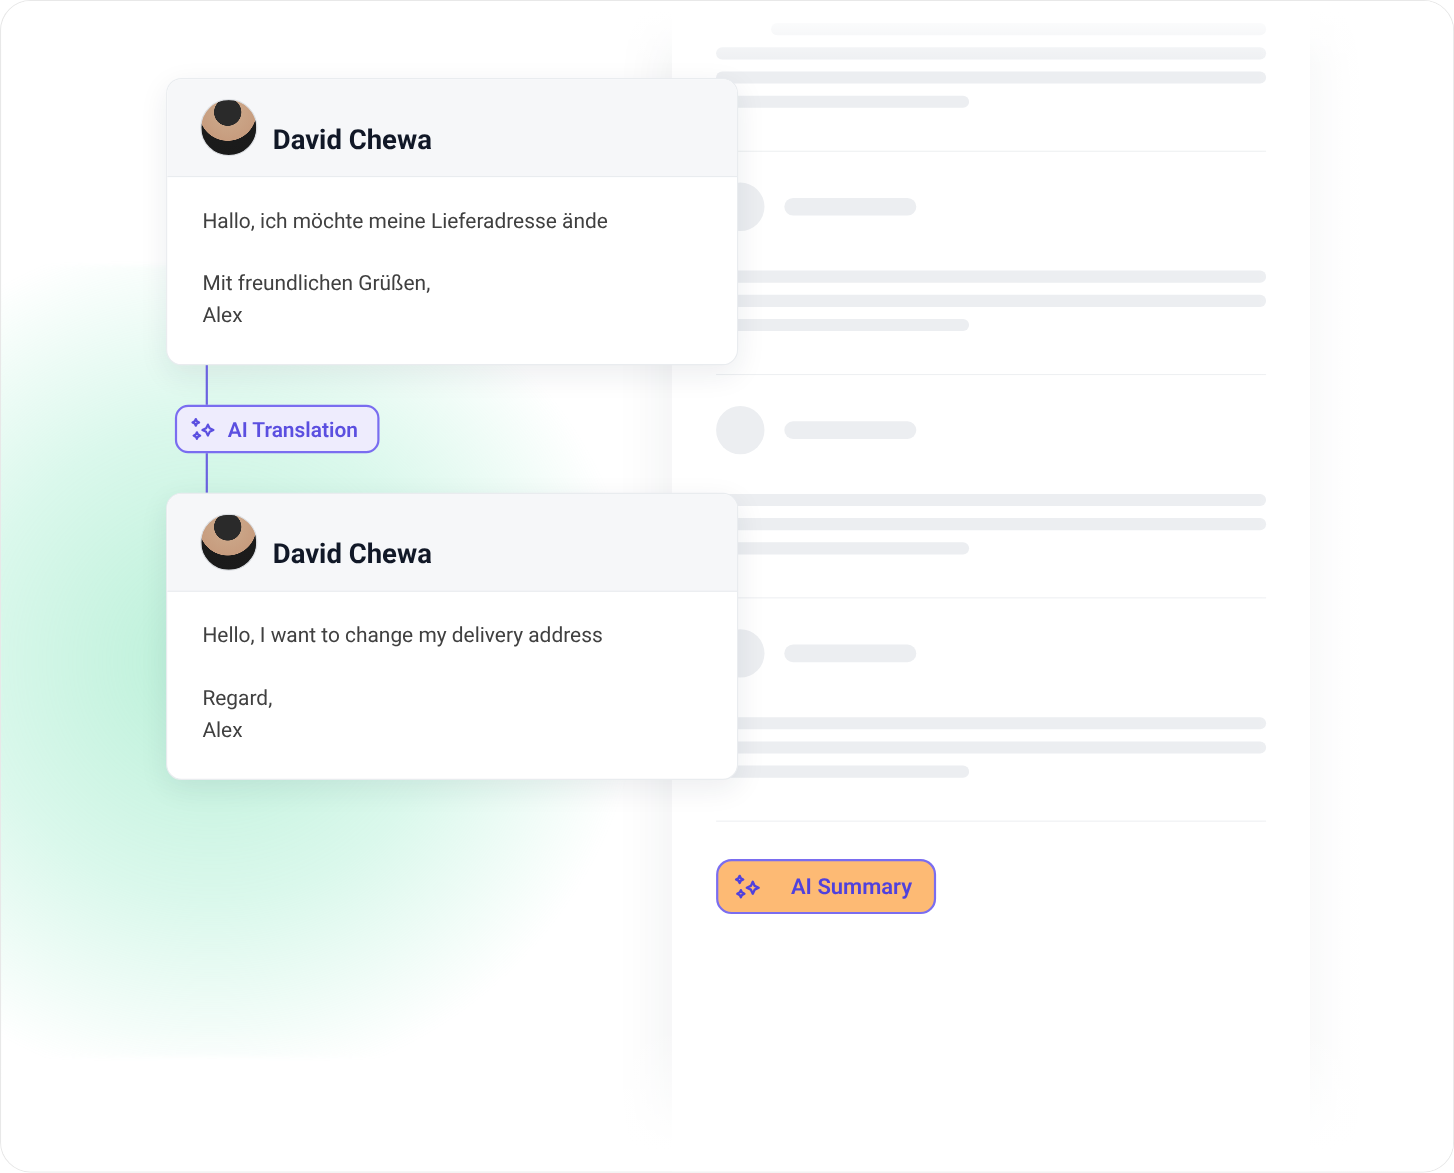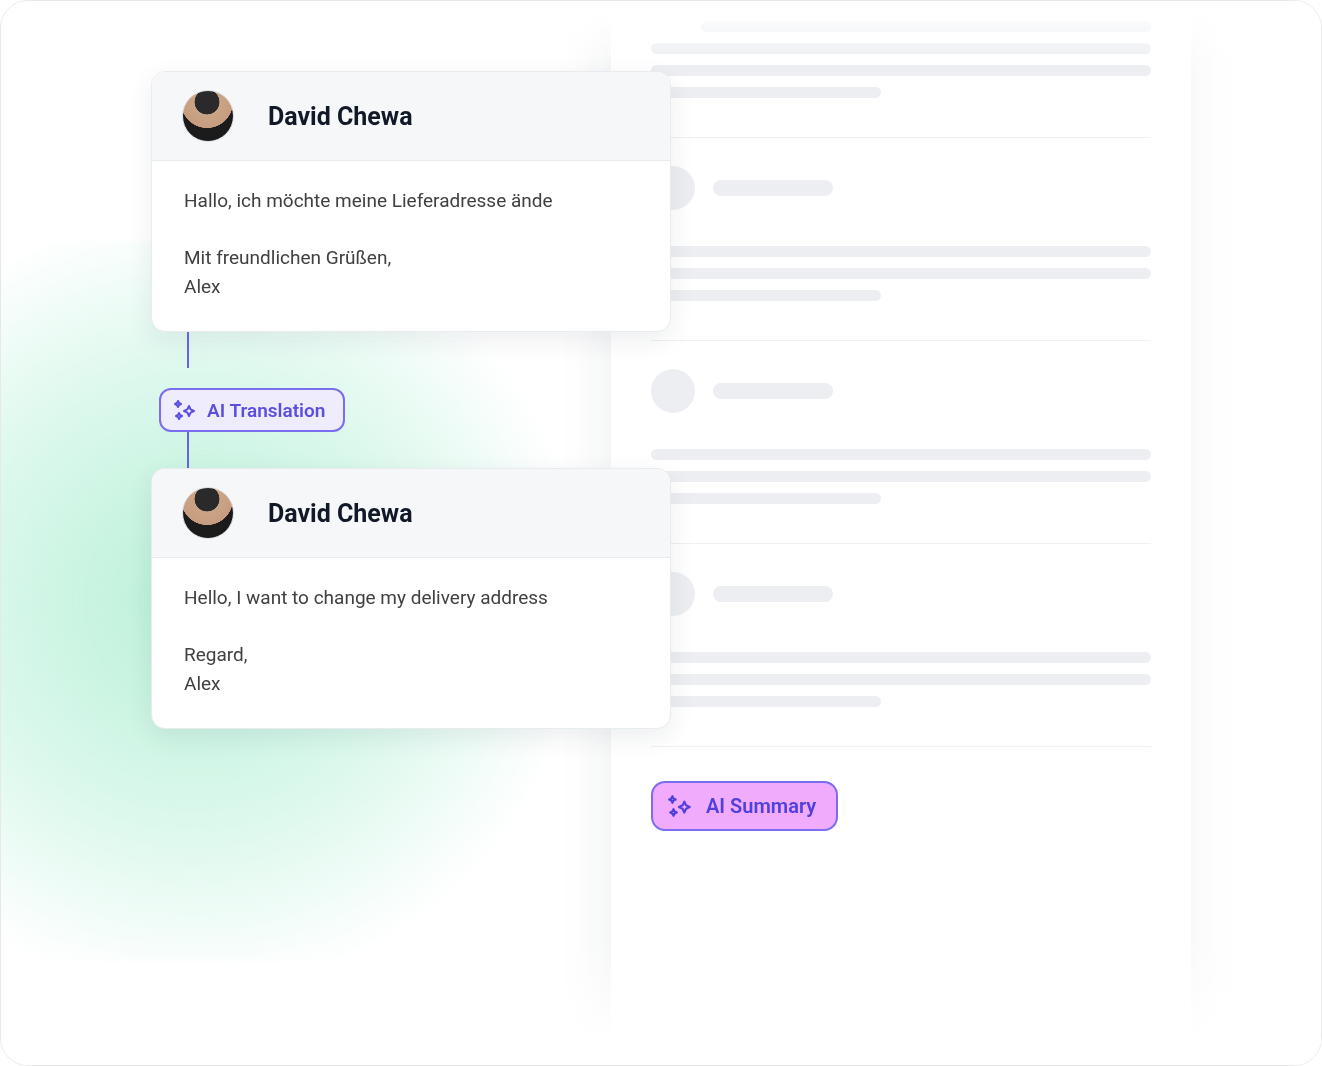--- a/index.html
+++ b/index.html
@@ -33,22 +33,22 @@
   .chat-card {
     background: #fff;
     border: 1px solid #e9ecef;
     border-radius: 14px;
     box-shadow: 0 8px 26px rgba(30,40,60,0.08);
     overflow: hidden;
     width: 100%;
   }
   .chat-header {
     display: flex;
-    align-items: center;
-    gap: 34px;
+    align-items: flex-end;
+    gap: 14px;
     padding: 18px 30px;
     background: #f6f7f9;
     border-bottom: 1px solid #e9ecef;
   }
   .avatar {
     width: 52px;
     height: 52px;
     border-radius: 50%;
     background: radial-gradient(circle at 48% 22%, #2a2a2a 0%, #2a2a2a 26%, #caa486 27%, #c79c7e 55%, #1b1b1b 56%, #1a1a1a 100%);
     border: 1px solid #dcdfe3;
@@ -76,21 +76,20 @@
     display: inline-flex;
     align-items: center;
     gap: 10px;
     padding: 8px 18px 8px 12px;
     border: 2px solid #7a6df0;
     border-radius: 12px;
     background: #eeecfd;
     color: #5b4fe0;
     font-size: 19px;
     font-weight: 600;
-    margin-top: 20px;
   }
   .ai-chip .sparkle-icon { width: 24px; height: 24px; color: #5b4fe0; }
   .sparkle-icon svg { display: block; }
   .right-panel {
     position: absolute;
     right: 130px;
     top: 0px;
     width: 580px;
     height: 100%;
     background: #fff;
@@ -108,25 +107,25 @@
   .skeleton-block:first-child { padding-top: 12px; }
   .sk-head { display: flex; align-items: center; gap: 18px; margin-bottom: 36px; }
   .sk-avatar { width: 44px; height: 44px; border-radius: 50%; background: #eceef1; }
   .sk-name { width: 120px; height: 16px; border-radius: 10px; background: #eceef1; }
   .sk-line { height: 11px; background: #eceef1; border-radius: 6px; margin-bottom: 11px; }
   .sk-line.short { width: 46%; }
   .summary-section { padding-top: 34px; }
   .summary-chip {
     display: inline-flex;
     align-items: center;
-    gap: 13px;
+    gap: 26px;
     padding: 10px 20px 10px 14px;
     border: 2px solid #7a6df0;
     border-radius: 14px;
-    background: #f0abfc;
+    background: #fdba74;
     color: #5041dd;
     font-size: 20px;
     font-weight: 600;
     margin-bottom: 30px;
   }
   .summary-chip .sparkle-icon { width: 26px; height: 26px; color: #5041dd; }
   .summary-text {
     font-size: 19px;
     line-height: 1.48;
     color: #4b5563;

